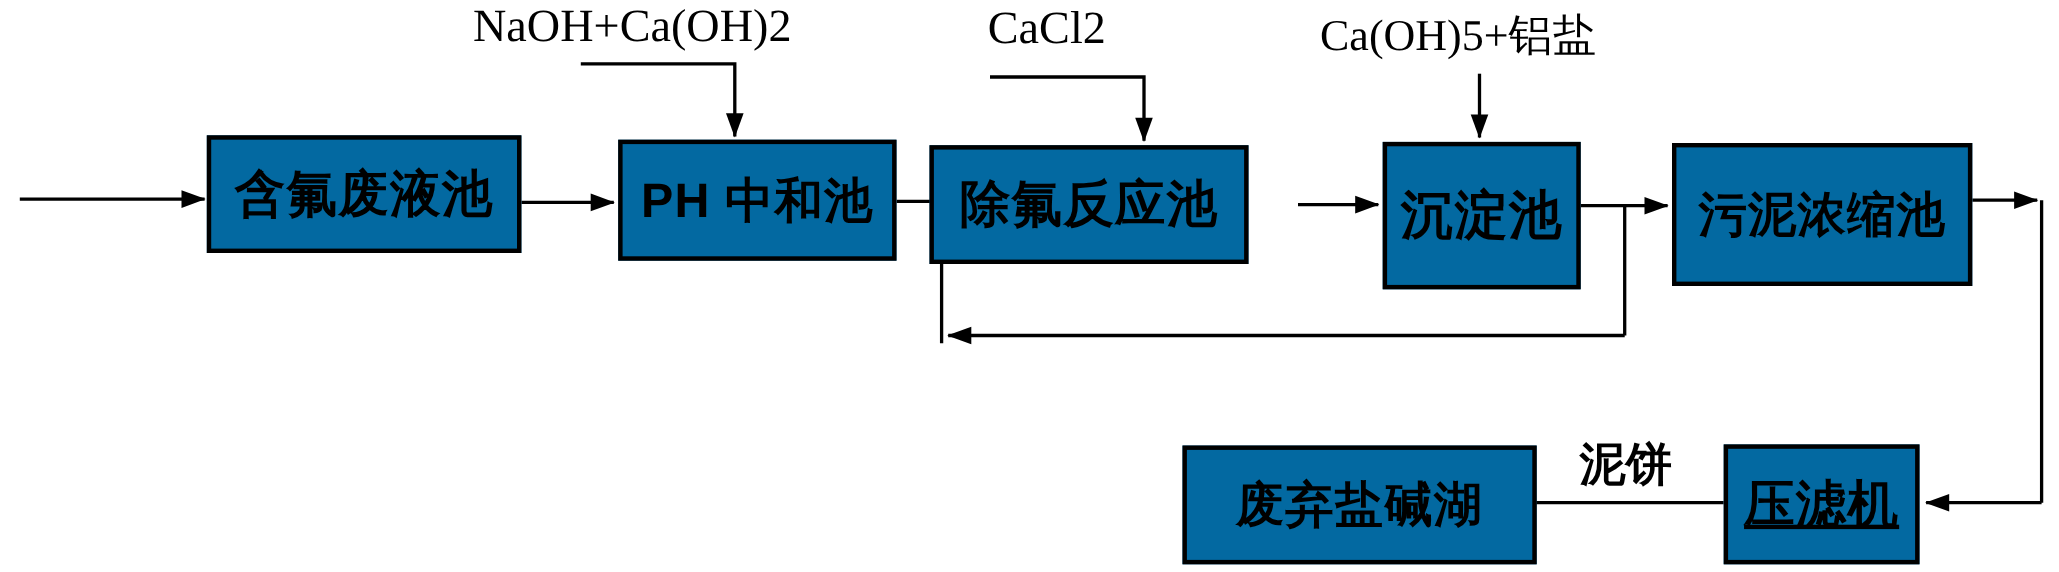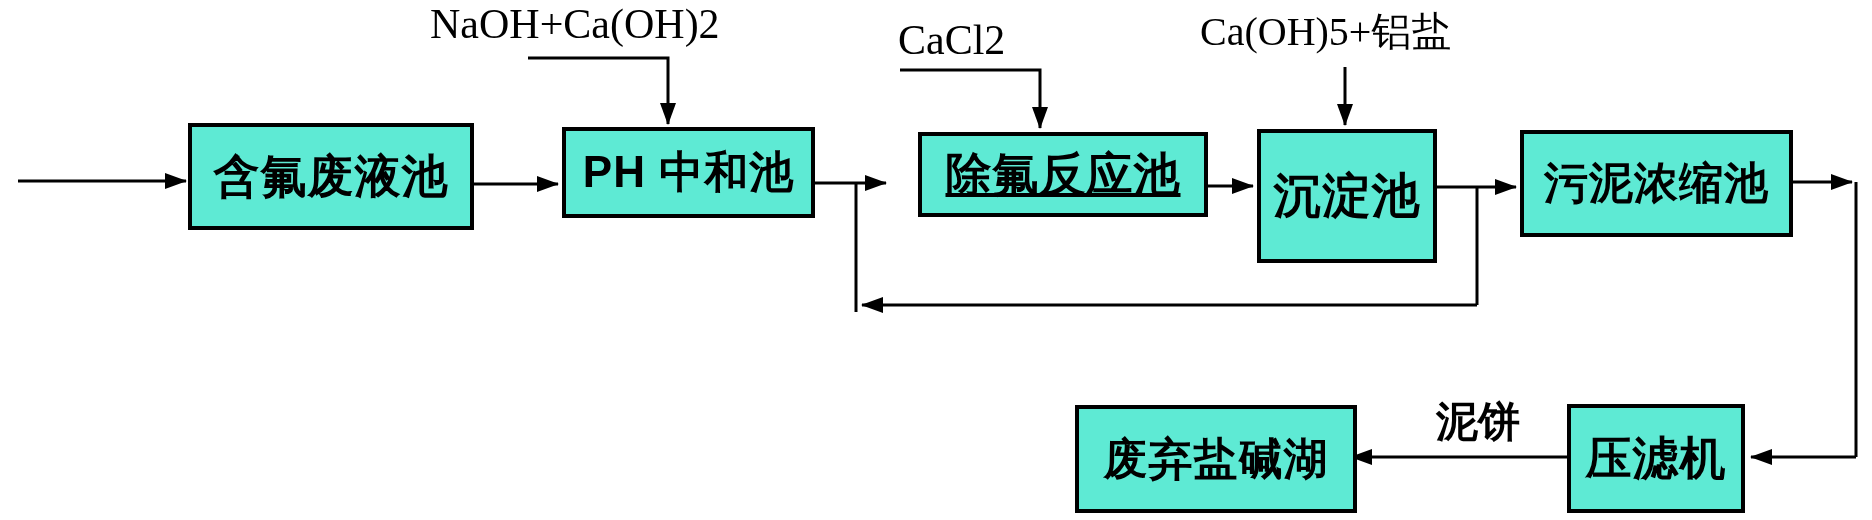--- a/index.html
+++ b/index.html
@@ -19,21 +19,21 @@
     position: absolute;
     left: 0;
     top: 0;
     width: 1872px;
     height: 520px;
   }
   .node {
     position: absolute;
     box-sizing: border-box;
     border: 4px solid #000000;
-    background: #5eead4;
+    background: #0369a1;
     display: flex;
     align-items: center;
     justify-content: center;
     font-weight: bold;
     color: #000000;
     white-space: nowrap;
     letter-spacing: 1px;
   }
   .floating-label {
     position: absolute;
@@ -43,30 +43,30 @@
   .chem-label {
     font-family: "Liberation Serif", serif;
     font-weight: normal;
   }
   .cjk-label {
     font-family: "Liberation Sans", sans-serif;
     font-weight: bold;
   }
   
   #node-fluoride-waste-pool      { left: 188px;  top: 123px; width: 286px; height: 107px; font-size: 46px; }
-  #node-ph-neutralization-pool   { left: 562px;  top: 127px; width: 253px; height: 91px; font-size: 44px; }
-  #node-defluoridation-pool      { left: 918px;  top: 132px; width: 290px; height: 85px; font-size: 46px; text-decoration: underline; }
+  #node-ph-neutralization-pool   { left: 562px;  top: 127px; width: 253px; height: 110px; font-size: 44px; }
+  #node-defluoridation-pool      { left: 845px;  top: 132px; width: 290px; height: 108px; font-size: 46px; }
   #node-sedimentation-pool       { left: 1257px; top: 129px; width: 180px; height: 134px; font-size: 48px; }
-  #node-sludge-thickening-pool   { left: 1520px; top: 130px; width: 273px; height: 107px; font-size: 44px; }
-  #node-filter-press             { left: 1567px; top: 404px; width: 178px; height: 109px; font-size: 46px; }
-  #node-abandoned-salt-lake      { left: 1075px; top: 405px; width: 282px; height: 108px; font-size: 44px; }
+  #node-sludge-thickening-pool   { left: 1520px; top: 130px; width: 273px; height: 130px; font-size: 44px; }
+  #node-filter-press             { left: 1567px; top: 404px; width: 178px; height: 109px; font-size: 46px; text-decoration: underline; }
+  #node-abandoned-salt-lake      { left: 1075px; top: 405px; width: 322px; height: 108px; font-size: 44px; }
   
   #label-feed        { left: 4px;    top: 104px; width: 180px; font-size: 45px; text-align: left; }
   #label-naoh        { left: 430px;  top: 0px;   font-size: 42px; }
-  #label-cacl2       { left: 898px;  top: 16px;   font-size: 42px; }
+  #label-cacl2       { left: 898px;  top: 2px;   font-size: 42px; }
   #label-caoh2-al    { left: 1200px; top: 4px;   font-size: 40px; }
   #label-mud-cake    { left: 1436px; top: 394px; width: 150px; font-size: 42px; text-align: left; }
 </style>
 </head>
 <body>
 
 <div class="canvas">
 
   <svg class="wires" viewBox="0 0 1872 520">
     <defs>

